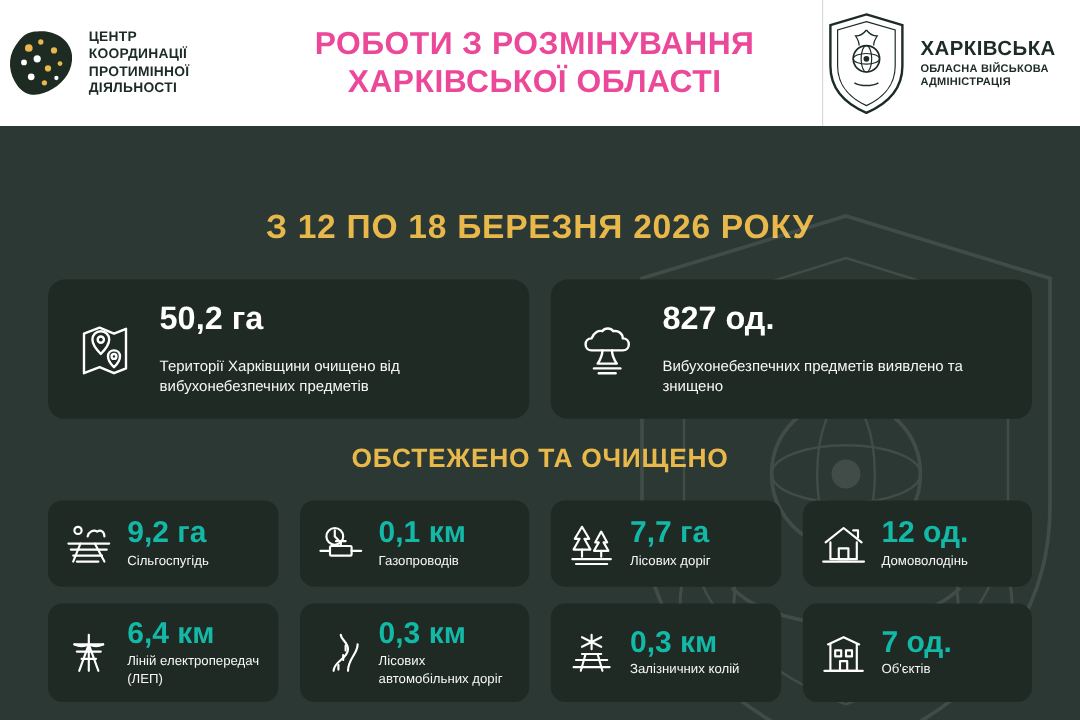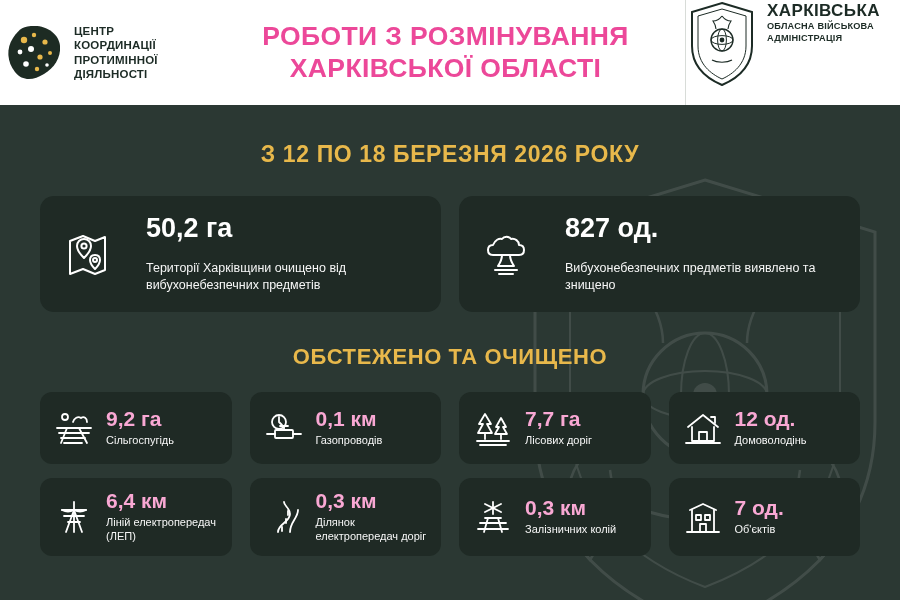--- a/index.html
+++ b/index.html
@@ -36,21 +36,21 @@
     color: #ec4899;
     font-weight: bold;
     font-size: 26.5px;
     line-height: 1.2;
     letter-spacing: .4px;
     text-transform: uppercase;
     padding: 0 6px;
   }
   .logo-right {
     width: 215px; height: 105px;
-    display: flex; gap: 9px;
+    display: flex; align-items: center; gap: 9px;
     padding-right: 14px;
     border-left: 1px solid #d8dcd8;
     margin-left: 4px;
   }
   .coat { flex: 0 0 72px; height: 88px; display:flex; align-items:center; justify-content:center; }
   .oda-text { line-height: 1.25; color: #1c2b25; }
   .oda-text .l1 { font-size: 17px; font-weight: bold; letter-spacing: .4px; }
   .oda-text .l2 { font-size: 9.2px; font-weight: bold; letter-spacing: .2px; }
   .oda-text .l3 { font-size: 9.2px; font-weight: bold; letter-spacing: .2px; }
 
@@ -61,75 +61,75 @@
     position: absolute; right: -20px; bottom: -30px;
     width: 430px; height: 470px;
     opacity: .10;
     pointer-events: none;
   }
 
   .period {
     text-align: center;
     color: #e8b84b;
     font-weight: bold;
-    font-size: 23px;
+    font-size: 28px;
     letter-spacing: .6px;
-    padding-top: 36px;
+    padding-top: 68px;
     text-transform: uppercase;
   }
 
   .top-cards {
     display: flex;
     gap: 18px;
     padding: 28px 40px 0 40px;
     position: relative; z-index: 2;
   }
   .card {
     background: #1f2a25;
     border-radius: 14px;
     display: flex;
     align-items: center;
-    gap: 32px;
+    gap: 19px;
   }
   .big-card { flex: 1; padding: 18px 20px; min-height: 86px; }
   .big-card .ic { flex: 0 0 54px; height: 54px; color: #ffffff; }
   .big-card .num {
     color: #ffffff; font-weight: bold; font-size: 27px; line-height: 1.05;
   }
   .big-card .desc {
     color: #ffffff; font-size: 12.5px; line-height: 1.35; margin-top: 18px; opacity: .96;
   }
 
   .section-title {
     text-align: center;
     color: #e8b84b;
     font-weight: bold;
     font-size: 22px;
     letter-spacing: .6px;
-    margin-top: 32px;
+    margin-top: 20px;
     text-transform: uppercase;
     position: relative; z-index: 2;
   }
 
   .grid {
     display: grid;
     grid-template-columns: repeat(4, 1fr);
     gap: 14px 18px;
     padding: 22px 40px 0 40px;
     position: relative; z-index: 2;
   }
   .sm-card {
     background: #1f2a25;
     border-radius: 12px;
     display: flex; align-items: center; gap: 11px;
     padding: 12px 13px;
     min-height: 72px;
   }
   .sm-card .ic { flex: 0 0 42px; height: 42px; color: #ffffff; }
-  .sm-card .num { color: #f9a8d4; font-weight: bold; font-size: 21px; line-height: 1.05; }
+  .sm-card .num { color: #14b8a6; font-weight: bold; font-size: 25px; line-height: 1.05; }
   .sm-card .desc { color: #ffffff; font-size: 11px; line-height: 1.3; margin-top: 3px; opacity: .96; }
   svg { display: block; width: 100%; height: 100%; }
 </style>
 </head>
 <body>
 
 <div class="header">
 
   <div class="logo-left">
     <div class="blob">
@@ -321,21 +321,21 @@
     <div class="sm-card">
       <div class="ic">
         <svg viewBox="0 0 42 42" fill="none" stroke="currentColor" stroke-width="1.8" stroke-linecap="round" stroke-linejoin="round">
           <path d="M15 36c0-8 12-10 12-18 0-6-6-8-6-12"></path>
           <path d="M27 36c0-10 8-14 8-22"></path>
           <path d="M19 31v4M23 23v4M25 15v4"></path>
         </svg>
       </div>
       <div>
         <div class="num">0,3 км</div>
-        <div class="desc">Ділянок електропередач доріг</div>
+        <div class="desc">Лісових автомобільних доріг</div>
       </div>
     </div>
 
     <div class="sm-card">
       <div class="ic">
         <svg viewBox="0 0 42 42" fill="none" stroke="currentColor" stroke-width="1.8" stroke-linecap="round" stroke-linejoin="round">
           <path d="M21 6v12"></path>
           <path d="M13 8l16 8M29 8l-16 8"></path>
           <path d="M13 22h16"></path>
           <path d="M16 22l-4 14M26 22l4 14"></path>

